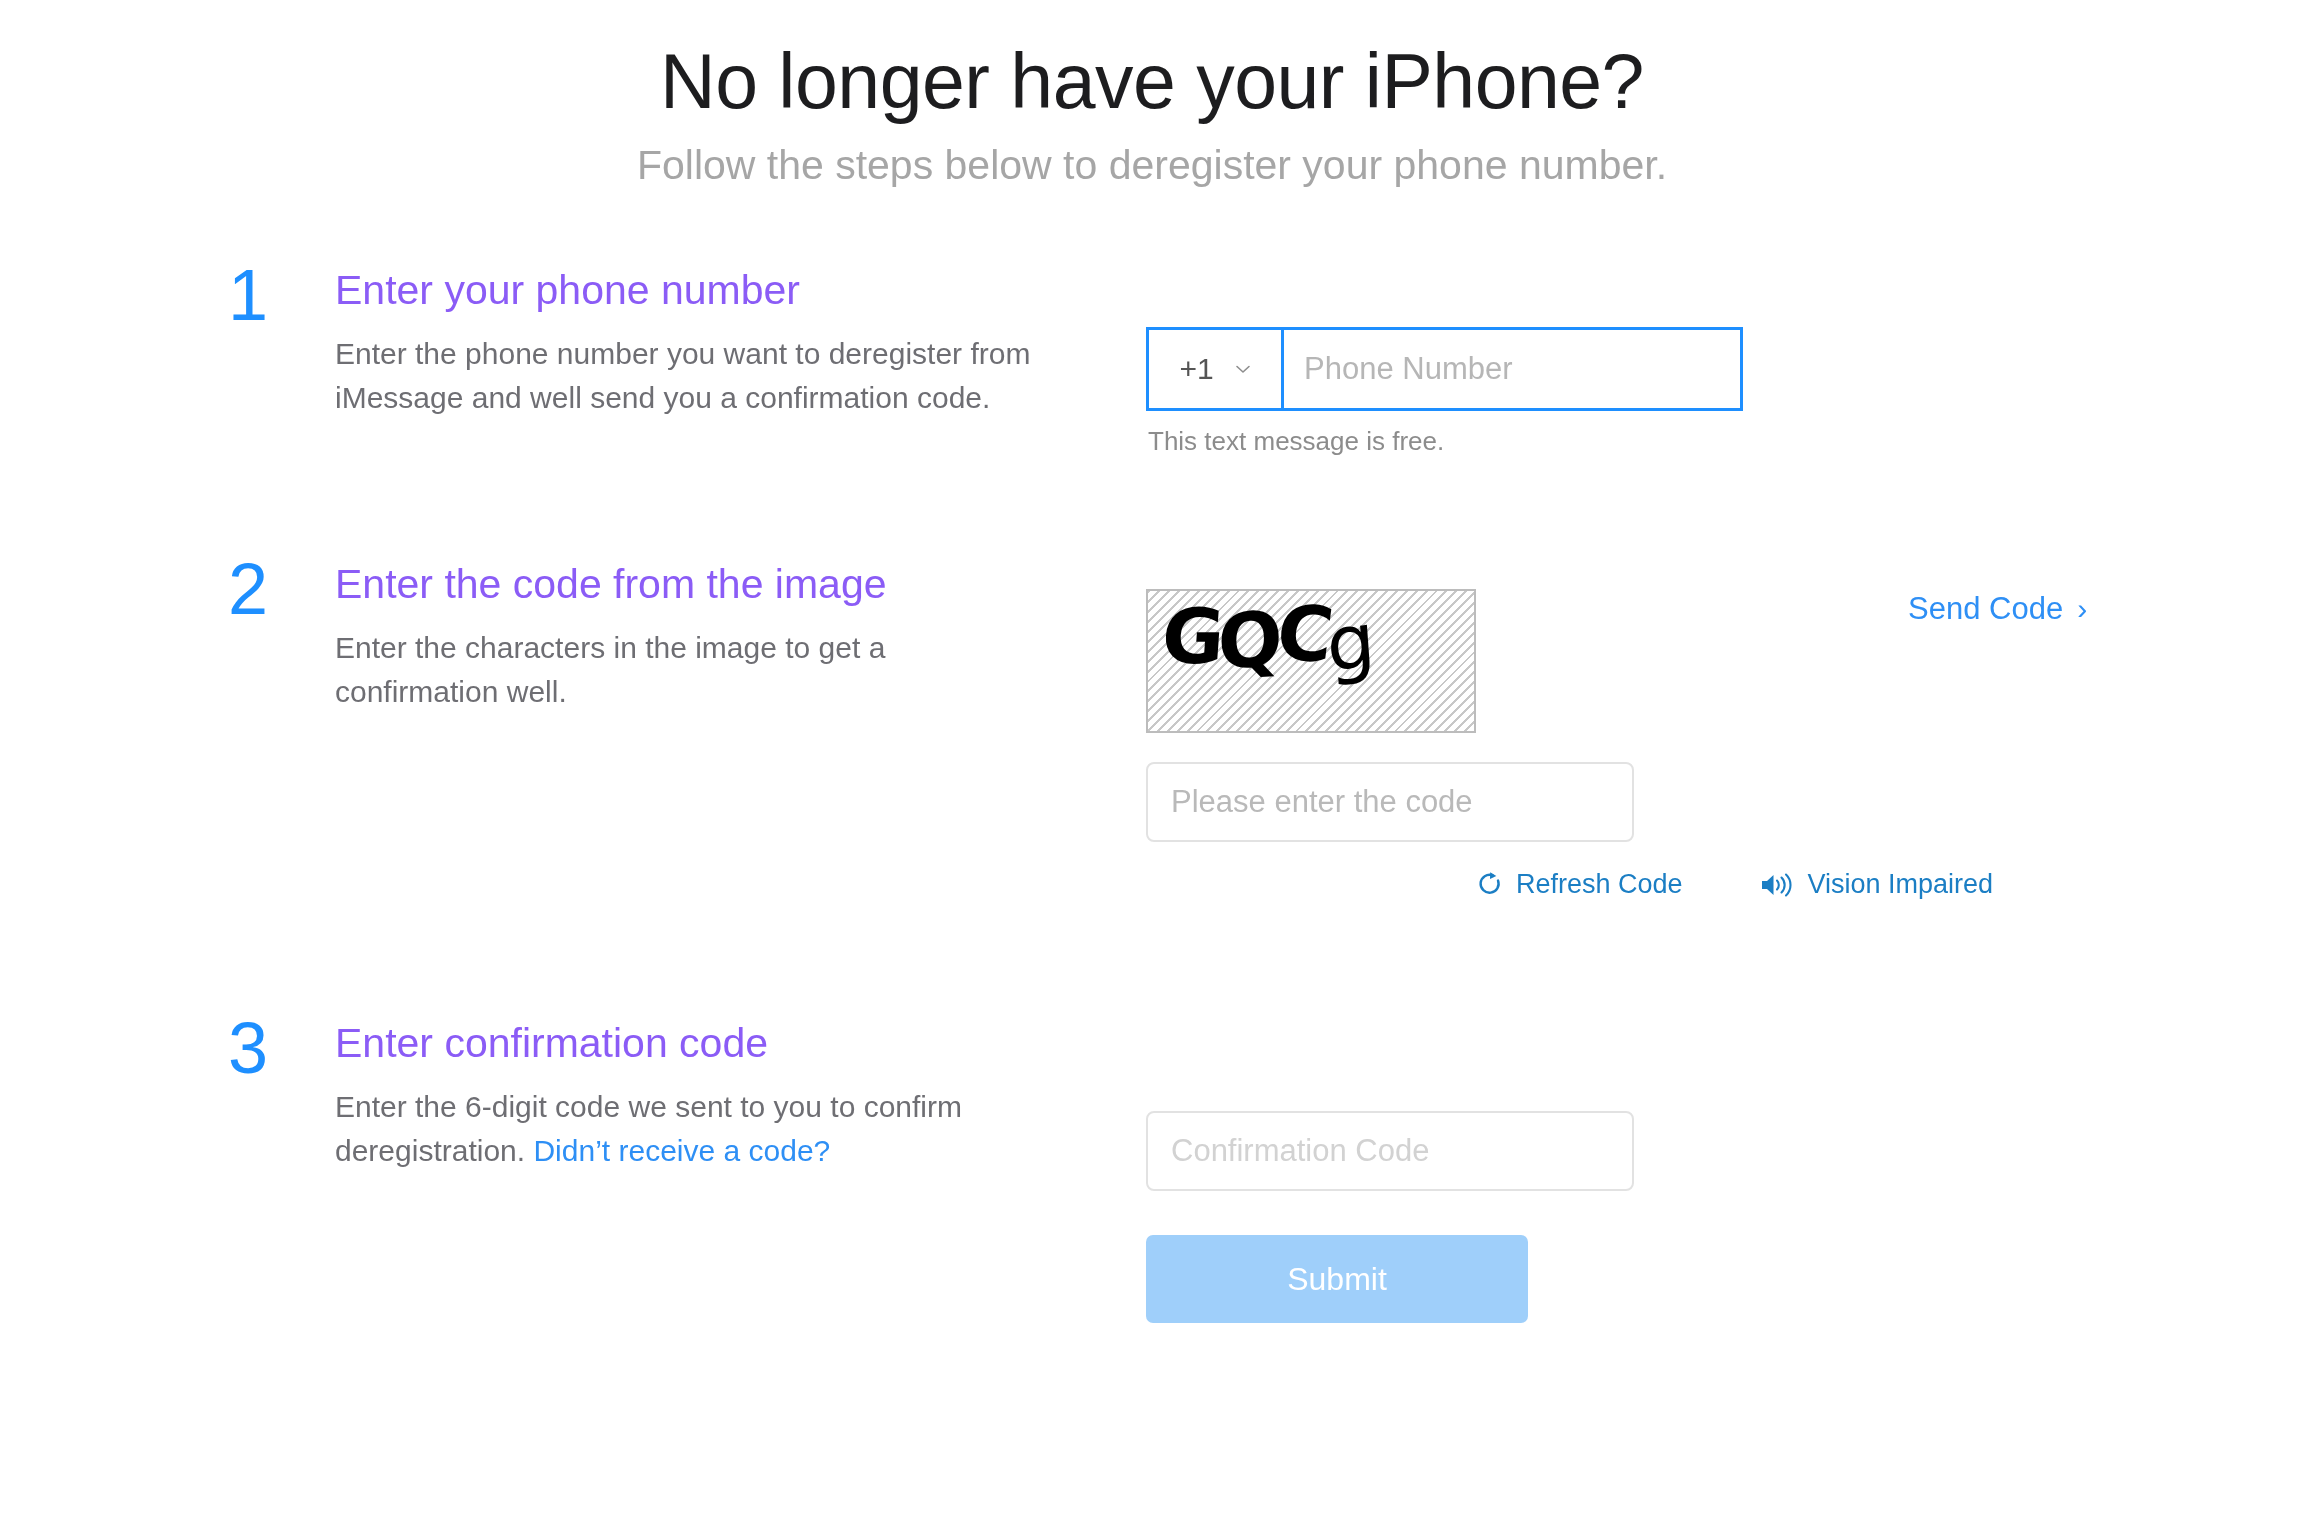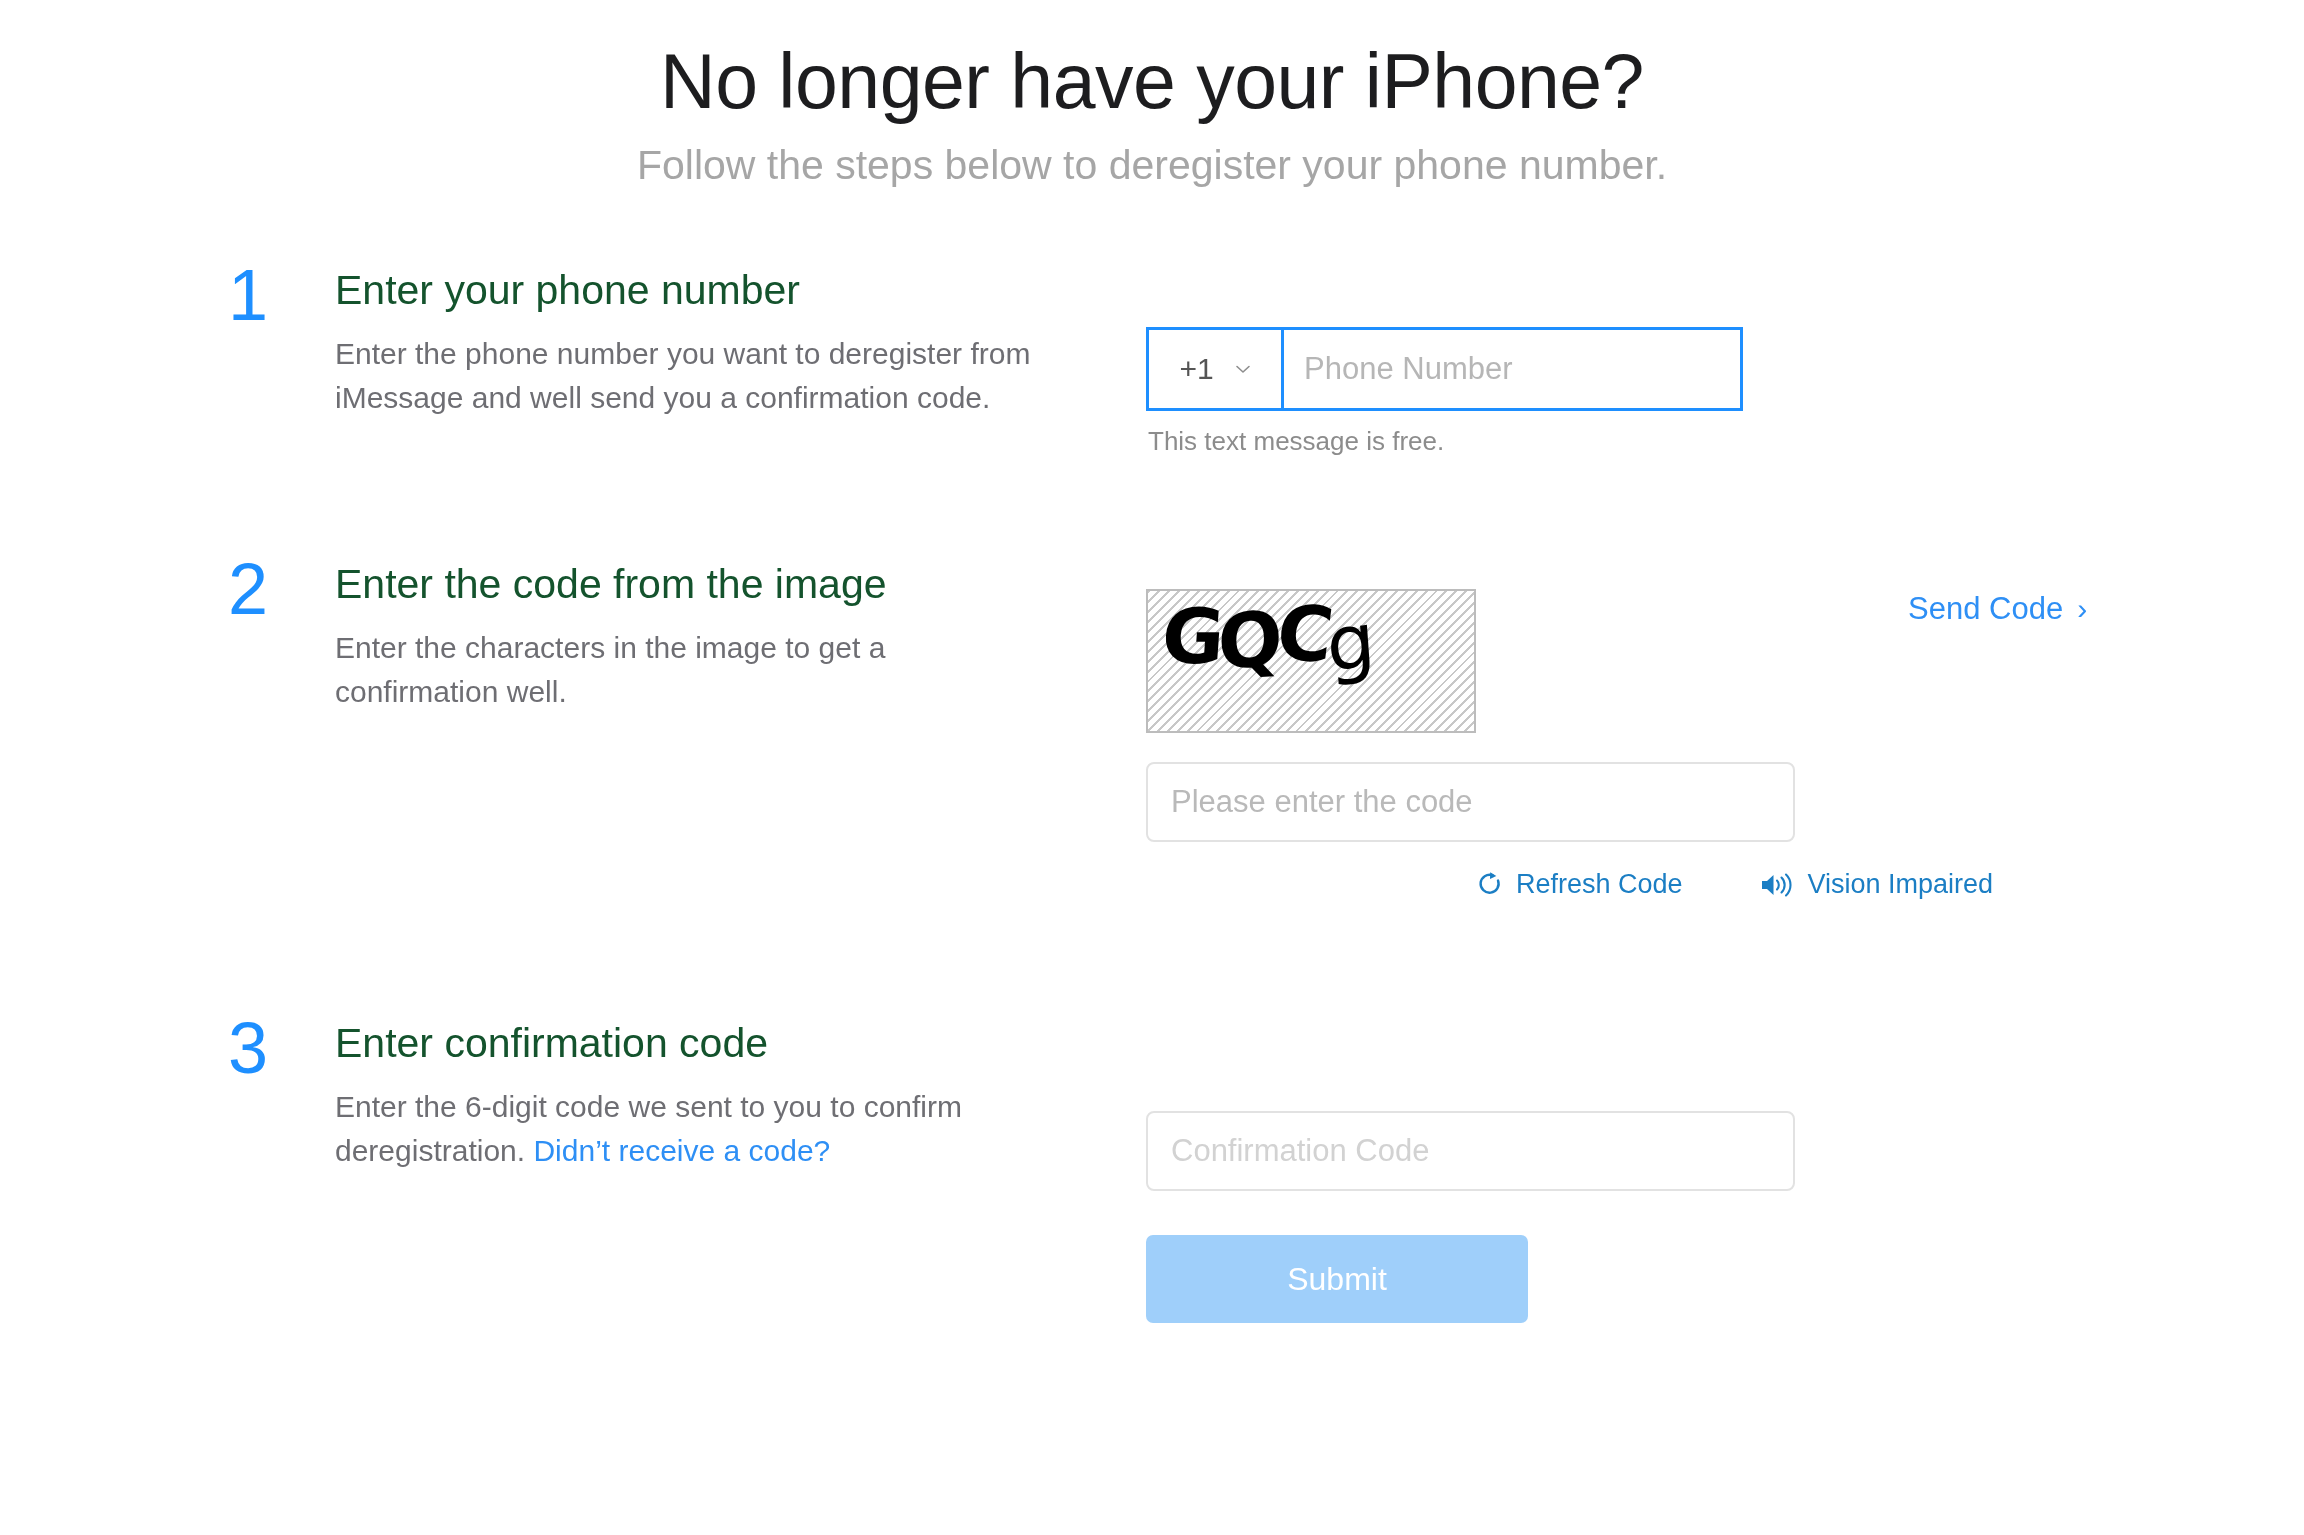--- a/index.html
+++ b/index.html
@@ -66,21 +66,21 @@
   }
   .step-body {
     flex: 0 0 880px;
     width: 880px;
     padding-left: 107px;
     padding-right: 70px;
   }
   .step-heading {
     font-size: 41px;
     font-weight: 300;
-    color: #14532d;
+    color: #8b5cf6;
     line-height: 1.15;
     margin: 0;
     white-space: nowrap;
   }
   .step-desc {
     font-size: 30px;
     font-weight: 300;
     color: #6e6e73;
     line-height: 1.47;
     margin: 18px 0 0 0;
@@ -184,21 +184,21 @@
     line-height: 1.1;
     transform: skewX(-4deg);
     user-select: none;
   }
   .captcha-text .c2 { display: inline-block; transform: translateY(4px) rotate(-4deg); }
   .captcha-text .c3 { display: inline-block; transform: translateY(-3px) rotate(3deg); }
   .captcha-text .c4 { display: inline-block; transform: translateY(6px) rotate(-8deg); font-weight: 400;}
 
   .text-input {
     display: block;
-    width: 649px;
+    width: 488px;
     height: 80px;
     margin-left: 38px;
     margin-top: 29px;
     border: 2px solid #e2e2e2;
     border-radius: 8px;
     background: #fff;
     font-size: 31px;
     font-weight: 300;
     font-family: "Liberation Sans", sans-serif;
     color: #333;

